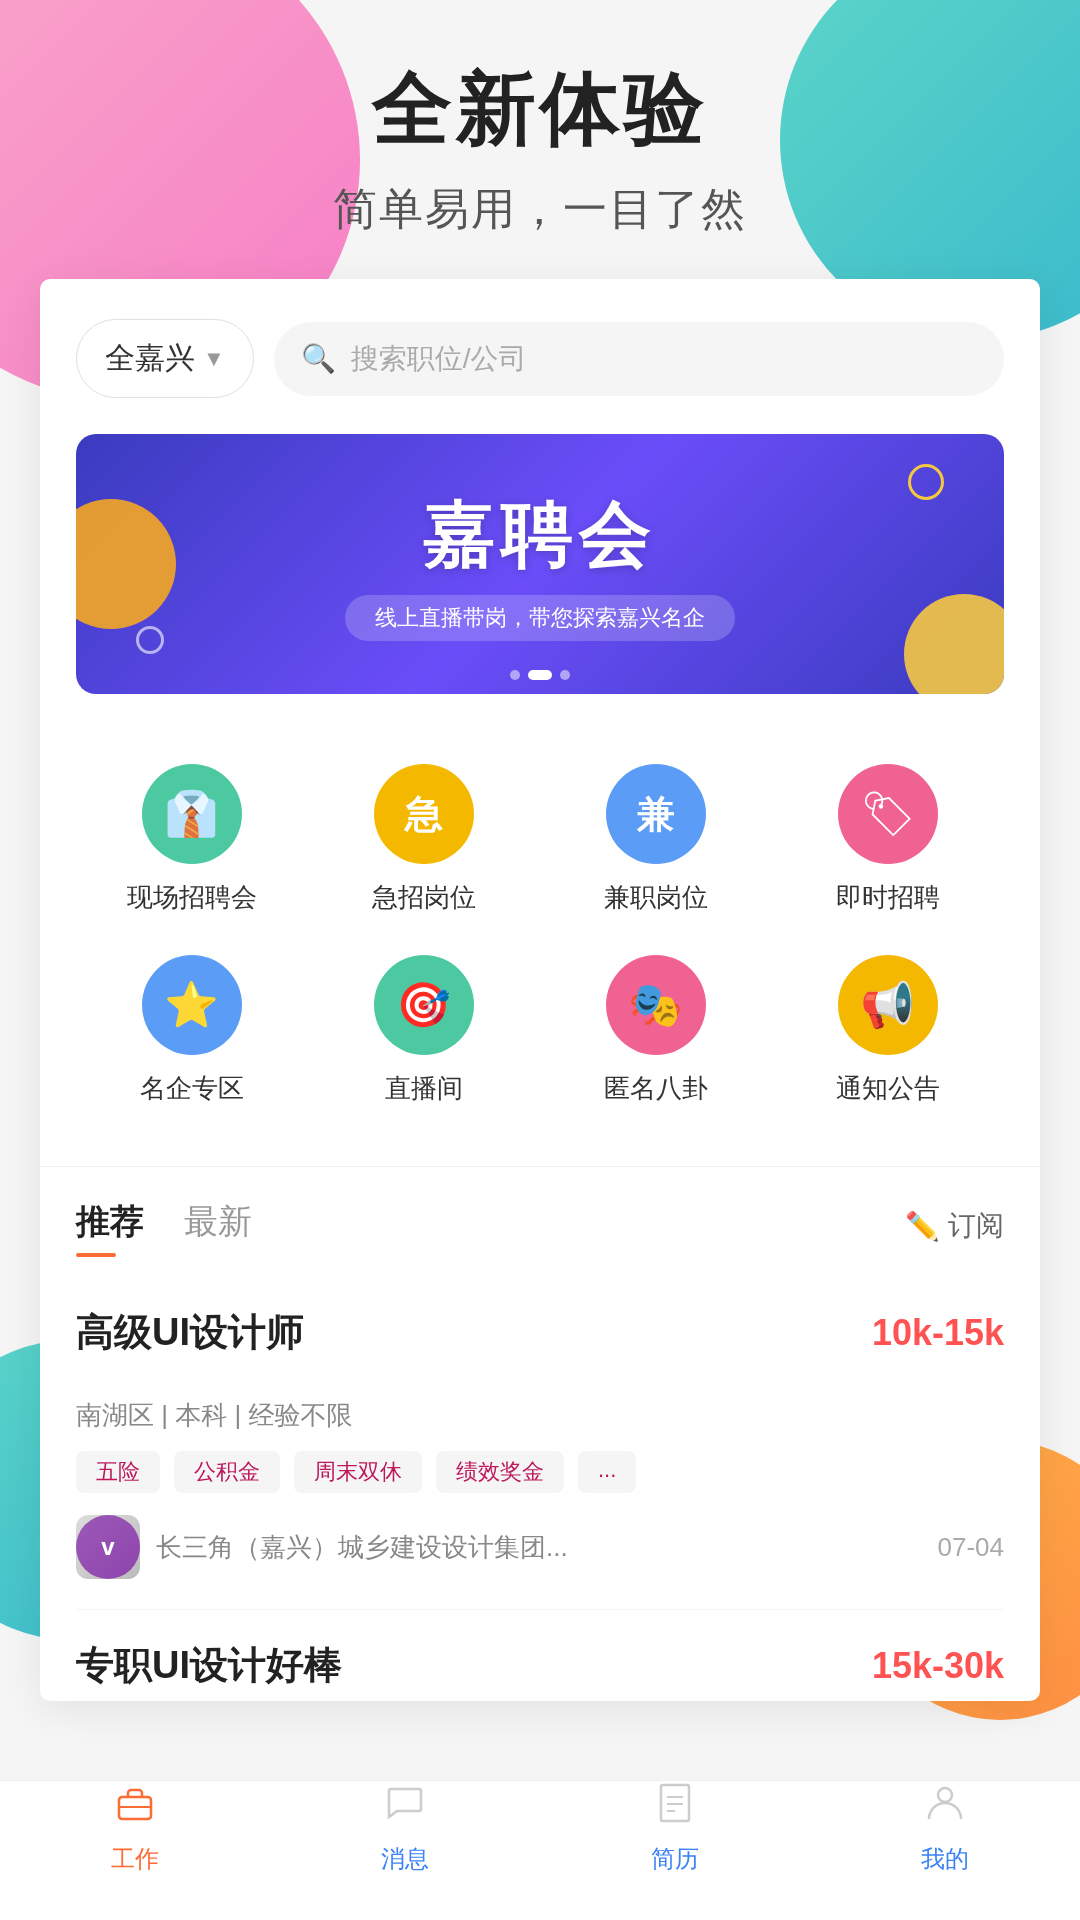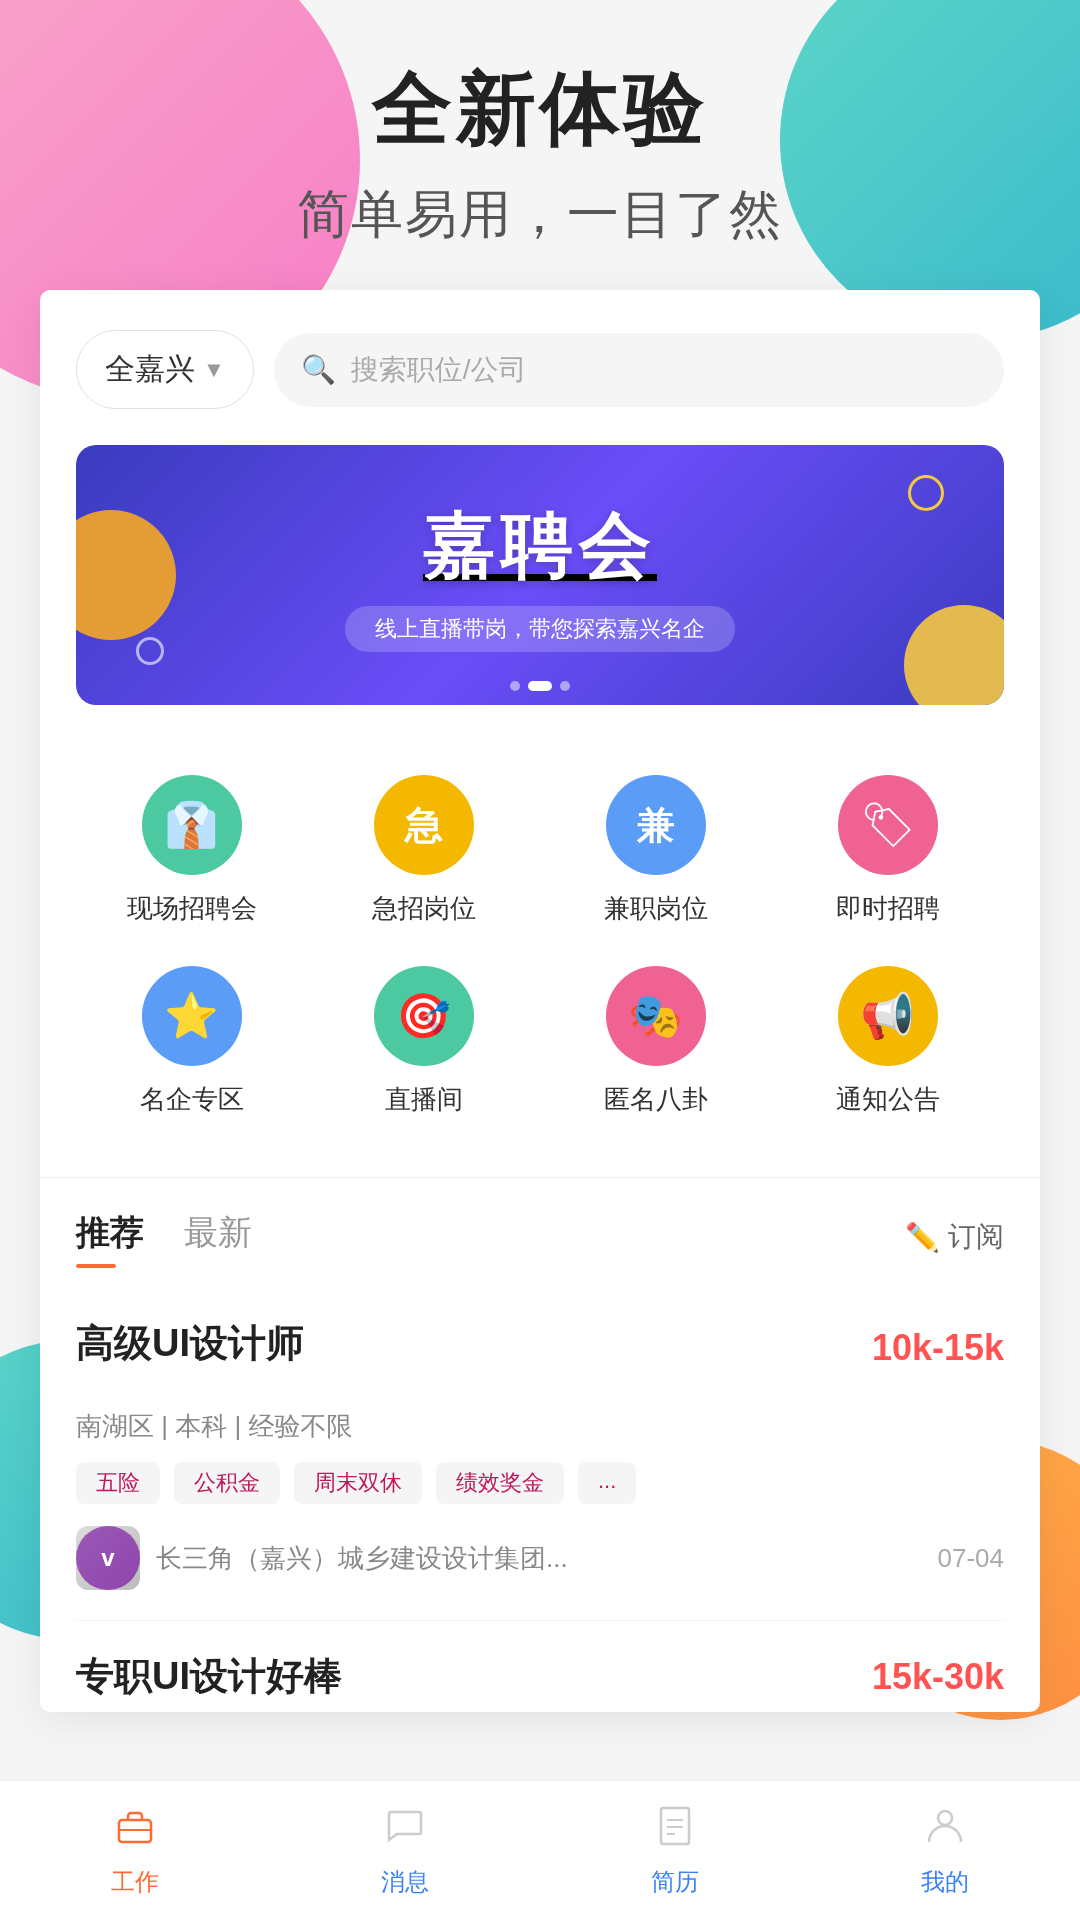--- a/index.html
+++ b/index.html
@@ -63,21 +63,21 @@
       padding-top: 56px;
       padding-bottom: 40px;
     }
     .hero-title {
       font-size: 80px;
       font-weight: 700;
       color: #222;
       letter-spacing: 4px;
     }
     .hero-subtitle {
-      font-size: 52px;
+      font-size: 44px;
       font-weight: 400;
       color: #555;
       margin-top: 16px;
       letter-spacing: 2px;
     }
 
     
     .main-card {
       position: relative;
       z-index: 2;
@@ -178,21 +178,20 @@
       bottom: 40px;
       width: 28px;
       height: 28px;
       border-radius: 50%;
       border: 3px solid rgba(255,255,255,0.6);
     }
     .banner-content {
       text-align: center;
       position: relative;
       z-index: 2;
-      text-decoration: underline;
     }
     .banner-title {
       font-size: 72px;
       font-weight: 900;
       color: white;
       letter-spacing: 6px;
       text-shadow: 0 2px 8px rgba(0,0,0,0.2);
     }
     .banner-sub {
       font-size: 20px;
@@ -313,21 +312,21 @@
     }
 
     
     .job-card {
       padding: 30px 0;
       border-bottom: 1px solid #f5f5f5;
     }
     .job-title-row {
       display: flex;
       justify-content: space-between;
-      align-items: flex-end;
+      align-items: center;
       margin-bottom: 14px;
     }
     .job-title {
       font-size: 38px;
       font-weight: 700;
       color: #222;
     }
     .job-salary {
       font-size: 36px;
       font-weight: 700;
@@ -416,21 +415,21 @@
 
     
     .bottom-nav {
       position: absolute;
       bottom: 0;
       left: 0;
       right: 0;
       height: 140px;
       background: white;
       display: flex;
-      align-items: center;
+      align-items: flex-start;
       justify-content: space-around;
       border-top: 1px solid #f0f0f0;
       z-index: 10;
     }
     .nav-item {
       display: flex;
       flex-direction: column;
       align-items: center;
       gap: 8px;
       cursor: pointer;

